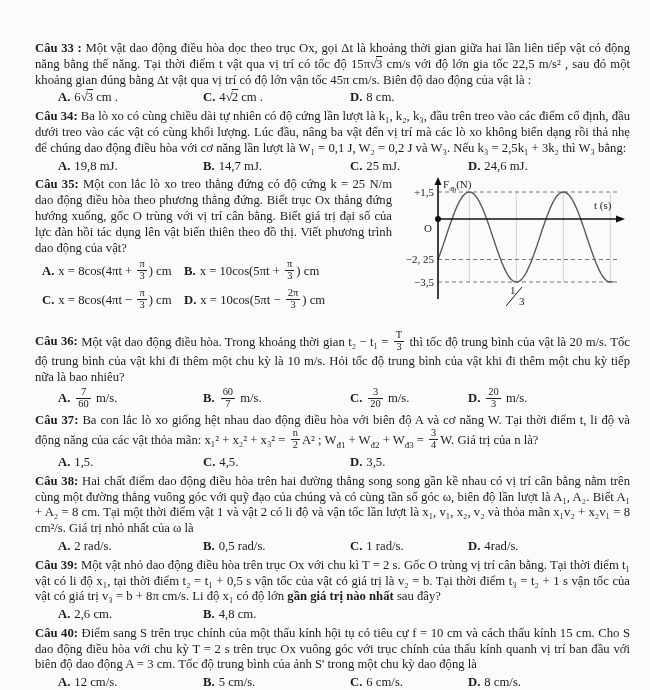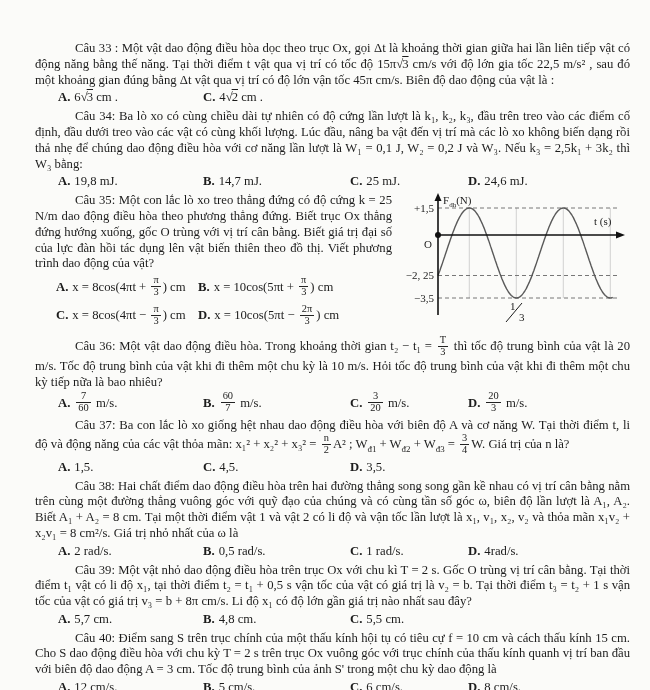--- a/index.html
+++ b/index.html
@@ -5,55 +5,56 @@
   html,body{margin:0;padding:0;}
   body{
     width:650px;height:690px;overflow:hidden;
     background:#fbfbf9;color:#1c1c1c;
     font-family:"Liberation Serif","DejaVu Serif",serif;
     font-size:12.7px;line-height:15.8px;
   }
   .page{padding:41px 20px 0 35px;width:595px;}
   .q{margin-bottom:3px;}
   .qbody{text-align:justify;}
-  .qlabel{font-weight:normal;margin-left:40px;}
-  .b{font-weight:normal;}
+  .qlabel{font-weight:bold;}
+  .b{font-weight:bold;}
   .opts{display:grid;grid-template-columns:145px 147px 118px auto;margin:2px 0 1px 23px;}
-  .opts2{display:grid;grid-template-columns:142px auto;row-gap:6px;margin:4px 0 1px 21px;max-width:400px;}
+  .opts2{display:grid;grid-template-columns:142px auto;row-gap:6px;margin:4px 0 1px 7px;max-width:400px;}
   .okey{font-weight:bold;margin-right:4px;}
   .opt{white-space:nowrap;}
   .frac{display:inline-flex;flex-direction:column;vertical-align:middle;text-align:center;
         line-height:1.05;font-size:0.82em;margin:0 2px;position:relative;top:-1px;}
   .frac .num{border-bottom:1px solid #222;padding:0 2px;}
   .frac .den{padding:0 2px;}
   sub{font-size:0.7em;}
   .sqrt{letter-spacing:-1px;}
   .rad{text-decoration:overline;}
   
   .q35{overflow:visible;}
-  .graphbox{float:right;width:232px;margin:-2px 0 8px 6px;}
+  .graphbox{float:right;width:232px;margin:-2px 0 19px 6px;}
   svg text{font-family:"Liberation Serif","DejaVu Serif",serif;font-size:11px;fill:#1c1c1c;}
   svg .sub{font-size:7px;}
   .axis{stroke:#111;stroke-width:1.6;}
   .dash{stroke:#777;stroke-width:1;stroke-dasharray:4 3;}
   .vgrid{stroke:#c7c7c7;stroke-width:0.8;}
   .curve{fill:none;stroke:#5a5a5a;stroke-width:1.4;}
   .slash{stroke:#1c1c1c;stroke-width:1;}
   .clear{clear:both;}
 </style>
 </head>
 <body>
 
 <div class="page">
 
   <div class="q">
     <div class="qbody"><span class="qlabel">Câu 33 :</span><span><span> Một vật dao động điều hòa dọc theo trục Ox, gọi Δt là khoảng thời gian giữa hai lần liên tiếp vật có động năng bằng thế năng. Tại thời điểm t vật qua vị trí có tốc độ 15π</span><span class="sqrt">√</span><span class="rad">3</span><span> cm/s với độ lớn gia tốc 22,5 m/s² , sau đó một khoảng gian đúng bằng Δt vật qua vị trí có độ lớn vận tốc 45π cm/s. Biên độ dao động của vật là :</span></span></div>
     <div class="opts">
       <span class="opt"><span class="okey">A.</span><span><span>6</span><span class="sqrt">√</span><span class="rad">3</span><span> cm .</span></span></span>
       <span class="opt"><span class="okey">C.</span><span><span>4</span><span class="sqrt">√</span><span class="rad">2</span><span> cm .</span></span></span>
+      <span class="opt"><span class="okey">D.</span><span><span>8 cm.</span></span></span>
     </div>
   </div>
 
   <div class="q">
     <div class="qbody"><span class="qlabel">Câu 34:</span><span><span> Ba lò xo có cùng chiều dài tự nhiên có độ cứng lần lượt là k₁, k₂, k₃, đầu trên treo vào các điểm cố định, đầu dưới treo vào các vật có cùng khối lượng. Lúc đầu, nâng ba vật đến vị trí mà các lò xo không biến dạng rồi thả nhẹ để chúng dao động điều hòa với cơ năng lần lượt là W₁ = 0,1 J, W₂ = 0,2 J và W₃. Nếu k₃ = 2,5k₁ + 3k₂ thì W₃ bằng:</span></span></div>
     <div class="opts">
       <span class="opt"><span class="okey">A.</span><span><span>19,8 mJ.</span></span></span>
       <span class="opt"><span class="okey">B.</span><span><span>14,7 mJ.</span></span></span>
       <span class="opt"><span class="okey">C.</span><span><span>25 mJ.</span></span></span>
       <span class="opt"><span class="okey">D.</span><span><span>24,6 mJ.</span></span></span>
@@ -164,23 +165,22 @@
       <span class="opt"><span class="okey">A.</span><span><span>2 rad/s.</span></span></span>
       <span class="opt"><span class="okey">B.</span><span><span>0,5 rad/s.</span></span></span>
       <span class="opt"><span class="okey">C.</span><span><span>1 rad/s.</span></span></span>
       <span class="opt"><span class="okey">D.</span><span><span>4rad/s.</span></span></span>
     </div>
   </div>
 
   <div class="q">
     <div class="qbody"><span class="qlabel">Câu 39:</span><span><span> Một vật nhỏ dao động điều hòa trên trục Ox với chu kì T = 2 s. Gốc O trùng vị trí cân bằng. Tại thời điểm t₁ vật có li độ x₁, tại thời điểm t₂ = t₁ + 0,5 s vận tốc của vật có giá trị là v₂ = b. Tại thời điểm t₃ = t₂ + 1 s vận tốc của vật có giá trị v₃ = b + 8π cm/s. Li độ x₁ có độ lớn </span><span class="b">gần giá trị nào nhất</span><span> sau đây?</span></span></div>
     <div class="opts">
-      <span class="opt"><span class="okey">A.</span><span><span>5,7 cm.</span></span></span>
+      <span class="opt"><span class="okey">A.</span><span><span>2,6 cm.</span></span></span>
       <span class="opt"><span class="okey">B.</span><span><span>4,8 cm.</span></span></span>
-      <span class="opt"><span class="okey">C.</span><span><span>5,5 cm.</span></span></span>
     </div>
   </div>
 
   <div class="q">
     <div class="qbody"><span class="qlabel">Câu 40:</span><span><span> Điểm sang S trên trục chính của một thấu kính hội tụ có tiêu cự f = 10 cm và cách thấu kính 15 cm. Cho S dao động điều hòa với chu kỳ T = 2 s trên trục Ox vuông góc với trục chính của thấu kính quanh vị trí ban đầu với biên độ dao động A = 3 cm. Tốc độ trung bình của ảnh S' trong một chu kỳ dao động là</span></span></div>
     <div class="opts">
       <span class="opt"><span class="okey">A.</span><span><span>12 cm/s.</span></span></span>
       <span class="opt"><span class="okey">B.</span><span><span>5 cm/s.</span></span></span>
       <span class="opt"><span class="okey">C.</span><span><span>6 cm/s.</span></span></span>
       <span class="opt"><span class="okey">D.</span><span><span>8 cm/s.</span></span></span>

